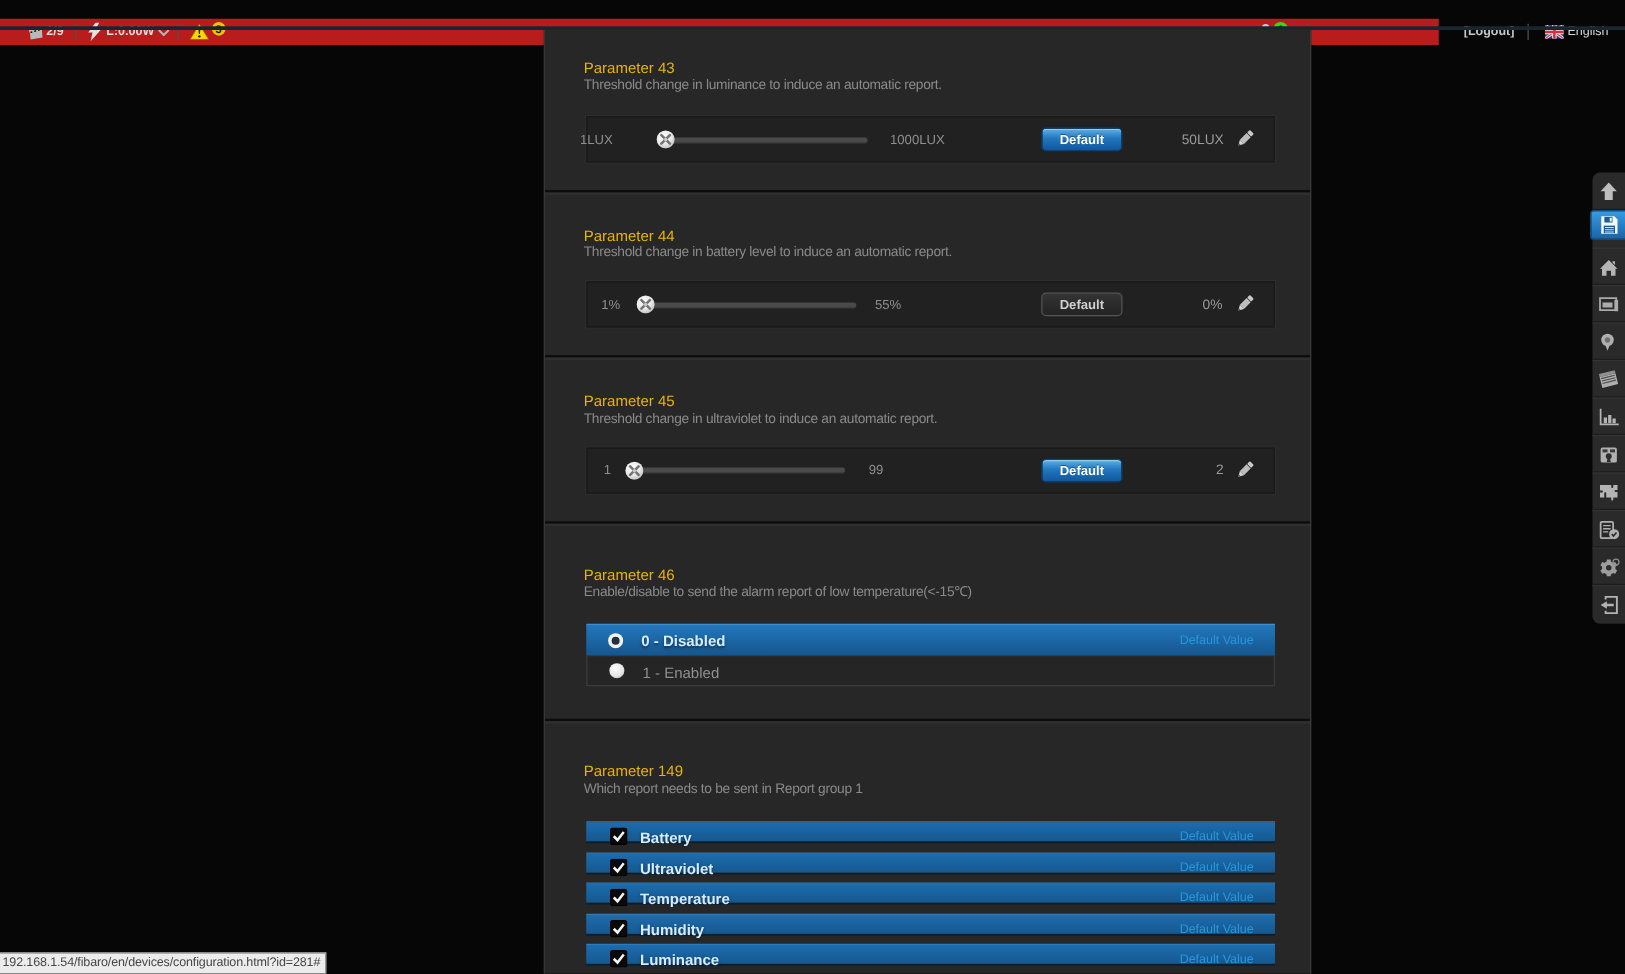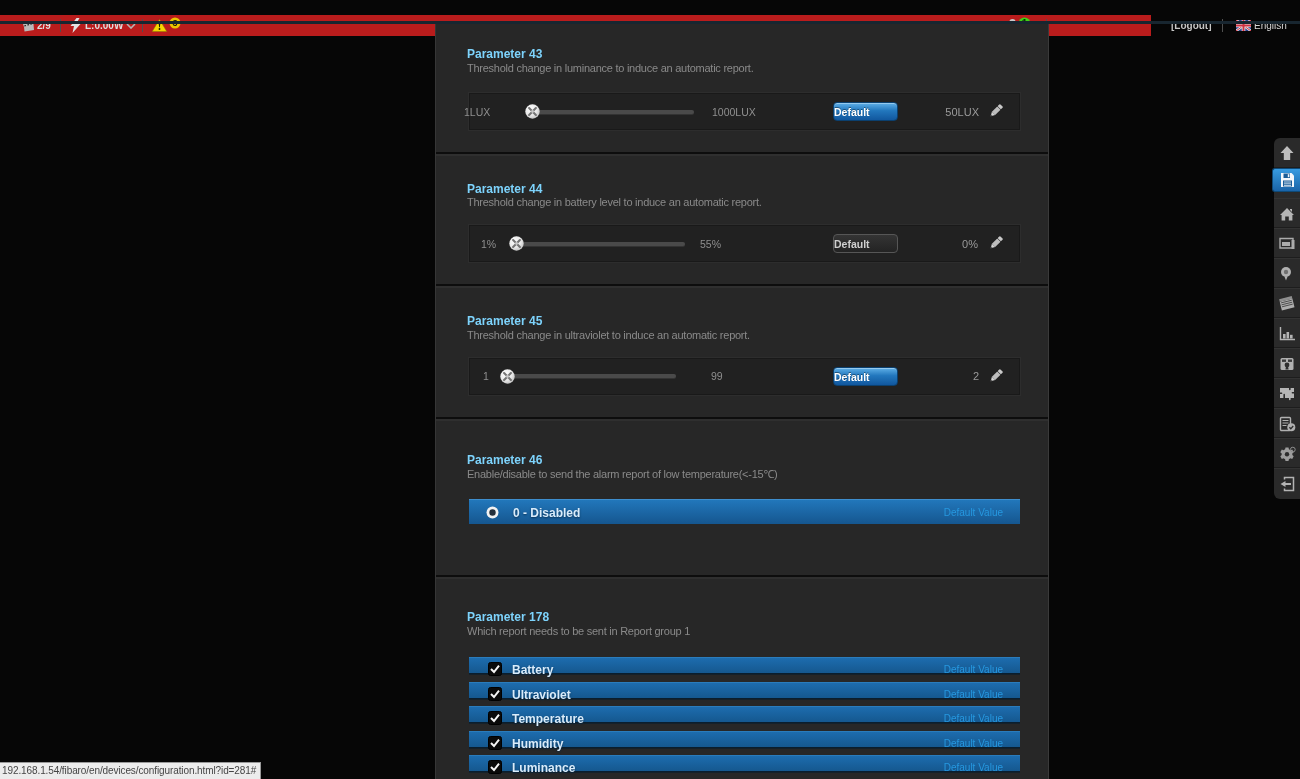--- a/index.html
+++ b/index.html
@@ -6,30 +6,30 @@
 html,body{width:1300px;height:779px;background:#060606;font-family:"Liberation Sans",sans-serif;overflow:hidden}
 body{position:relative}
 .abs{position:absolute}
 
 #topbar{position:absolute;left:0;top:15px;width:1151px;height:21px;background:#b91c1c}
 #topline{position:absolute;left:0;top:21px;width:1300px;height:3px;background:#182630}
 .tb-txt{position:absolute;font-size:10px;font-weight:bold;color:#dedede;line-height:21px;top:0}
 .tb-sep{position:absolute;top:4px;width:1px;height:13px;background:#4f4f4f}
 
 #content{position:absolute;left:435px;top:24px;width:614px;height:755px;background:#272727;border-left:1px solid #363636;border-right:1px solid #3a3a3a}
-.ptitle{position:absolute;left:31px;font-size:12px;font-weight:bold;color:#7dd3fc;line-height:12px;white-space:nowrap}
+.ptitle{position:absolute;left:31px;font-size:12px;font-weight:normal;color:#eab308;line-height:12px;white-space:nowrap}
 .pdesc{position:absolute;left:31px;font-size:11px;letter-spacing:-0.25px;color:#8a8a8a;line-height:12px;white-space:nowrap}
 .sep{position:absolute;left:0;width:100%;height:4px}
 .sep .d{height:2px;background:#0d0d0d}
 .sep .l{height:2px;background:#2f2f2f}
 .sbox{position:absolute;left:33px;width:551px;height:37px;background:#212121;border:1px solid #191919;box-shadow:0 0 0 1px #2d2d2d}
 .slab{position:absolute;font-size:10.5px;color:#8f8f8f;line-height:12px;white-space:nowrap}
 .track{position:absolute;height:4px;background:#4a4a4a;border-radius:2px;box-shadow:0 1px 0 #333}
 .knob{position:absolute;width:15px;height:15px}
-.btn{position:absolute;width:65px;height:19px;border-radius:4px;font-size:10.5px;font-weight:bold;line-height:18px}
+.btn{position:absolute;width:65px;height:19px;border-radius:4px;font-size:10.5px;font-weight:bold;text-align:center;line-height:18px}
 .btn-blue{background:linear-gradient(#5fb0e8,#2277bd 45%,#11579e);border:1px solid #0b406f;color:#fff;box-shadow:inset 0 1px 0 rgba(255,255,255,.35);text-shadow:0 -1px 0 rgba(0,0,0,.4)}
 .btn-dark{background:linear-gradient(#343434,#232323);border:1px solid #565656;color:#cfcfcf}
 .pval{position:absolute;font-size:11px;color:#9a9a9a;line-height:12px;white-space:nowrap;text-align:right}
 .pencil{position:absolute;width:18px;height:18px}
 
 .orow{position:absolute;left:33px;width:551px}
 .row-blue{background:linear-gradient(#2277bb,#15568f);border-top:1px solid #3e8ecd}
 .row-dark{background:#252525;border:1px solid #3c3c3c}
 .olabel{position:absolute;font-size:12px;font-weight:bold;color:#d9ecfb;line-height:12px;text-shadow:0 1px 2px rgba(8,40,70,.8)}
 .olabel2{position:absolute;font-size:12px;color:#8f8f8f;line-height:12px}
@@ -173,21 +173,21 @@
           <radialGradient id="kg3" cx="40%" cy="35%" r="75%">
             <stop offset="0%" stop-color="#ffffff"></stop>
             <stop offset="55%" stop-color="#e9e9e9"></stop>
             <stop offset="100%" stop-color="#b9b9b9"></stop>
           </radialGradient>
         </defs>
         <circle cx="7.5" cy="7.5" r="7.2" fill="url(#kg3)"></circle>
         <path d="M4.1 4.1 L10.9 10.9 M10.9 4.1 L4.1 10.9" stroke="#757575" stroke-width="2.1" stroke-linecap="round" fill="none"></path>
         <circle cx="7.5" cy="7.5" r="1.4" fill="#c9c9c9"></circle>
       </svg></div>
-  <div class="slab" style="left:275px;top:346px">99</div>
+  <div class="slab" style="left:259px;top:346px">99</div>
   <div class="btn btn-blue" style="left:397px;top:342.5px">Default</div>
   <div class="pval" style="left:443px;top:346px;width:100px">2</div>
   <div class="pencil" style="left:551px;top:342.5px"><svg width="18" height="18" viewBox="0 0 18 18">
         <g transform="rotate(45 9 9)">
           <rect x="6.7" y="1.2" width="4.6" height="3.2" rx="0.8" fill="#c9c9c9"></rect>
           <rect x="6.7" y="4.9" width="4.6" height="7.6" fill="#bdbdbd"></rect>
           <path d="M6.7 12.5 h4.6 l-2.3 4 Z" fill="#d4d4d4"></path>
           <path d="M8.1 15 l0.9 1.5 0.9 -1.5 Z" fill="#555"></path>
         </g>
       </svg></div>
@@ -199,26 +199,39 @@
   <div class="ptitle" style="top:430px">Parameter 46</div>
   <div class="pdesc" style="top:443.5px">Enable/disable to send the alarm report of low temperature(&lt;-15℃)</div>
   <div class="orow row-blue" style="top:475px;height:25px">
     <svg class="abs" style="left:17px;top:6px" width="13" height="13" viewBox="0 0 13 13">
         <circle cx="6.5" cy="6.5" r="6" fill="#f2f2f2"></circle>
         <circle cx="6.5" cy="6.5" r="3.2" fill="#25303c"></circle>
       </svg>
     <div class="olabel" style="left:44px;top:7px">0 - Disabled</div>
     <div class="dval" style="top:7px">Default Value</div>
   </div>
+  <div class="orow row-dark" style="top:500px;height:25px">
+    <svg class="abs" style="left:17px;top:5px" width="13" height="13" viewBox="0 0 13 13">
+        <defs>
+          <radialGradient id="rg" cx="40%" cy="35%" r="75%">
+            <stop offset="0%" stop-color="#fdfdfd"></stop>
+            <stop offset="70%" stop-color="#e4e4e4"></stop>
+            <stop offset="100%" stop-color="#bcbcbc"></stop>
+          </radialGradient>
+        </defs>
+        <circle cx="6.5" cy="6.5" r="6" fill="url(#rg)"></circle>
+      </svg>
+    <div class="olabel2" style="left:44px;top:7px">1 - Enabled</div>
+  </div>
   <div class="sep" style="top:551px">
       <div class="d"></div>
       <div class="l"></div>
     </div>
 
-  <div class="ptitle" style="top:587px">Parameter 178</div>
+  <div class="ptitle" style="top:587px">Parameter 149</div>
   <div class="pdesc" style="top:600.5px">Which report needs to be sent in Report group 1</div>
   <div class="orow crow" style="top:633px">
     <svg class="abs cbx" viewBox="0 0 14 14">
         <rect x="0.5" y="0.5" width="13" height="13" rx="2" fill="#0a0a0a" stroke="#000"></rect>
         <path d="M3 7 L6 10 L11 3.6" fill="none" stroke="#f5f5f5" stroke-width="2"></path>
       </svg>
     <div class="olabel" style="left:43px;top:6px">Battery</div>
     <div class="dval" style="top:6px">Default Value</div>
   </div>
   <div class="orow crow" style="top:657.6px">

